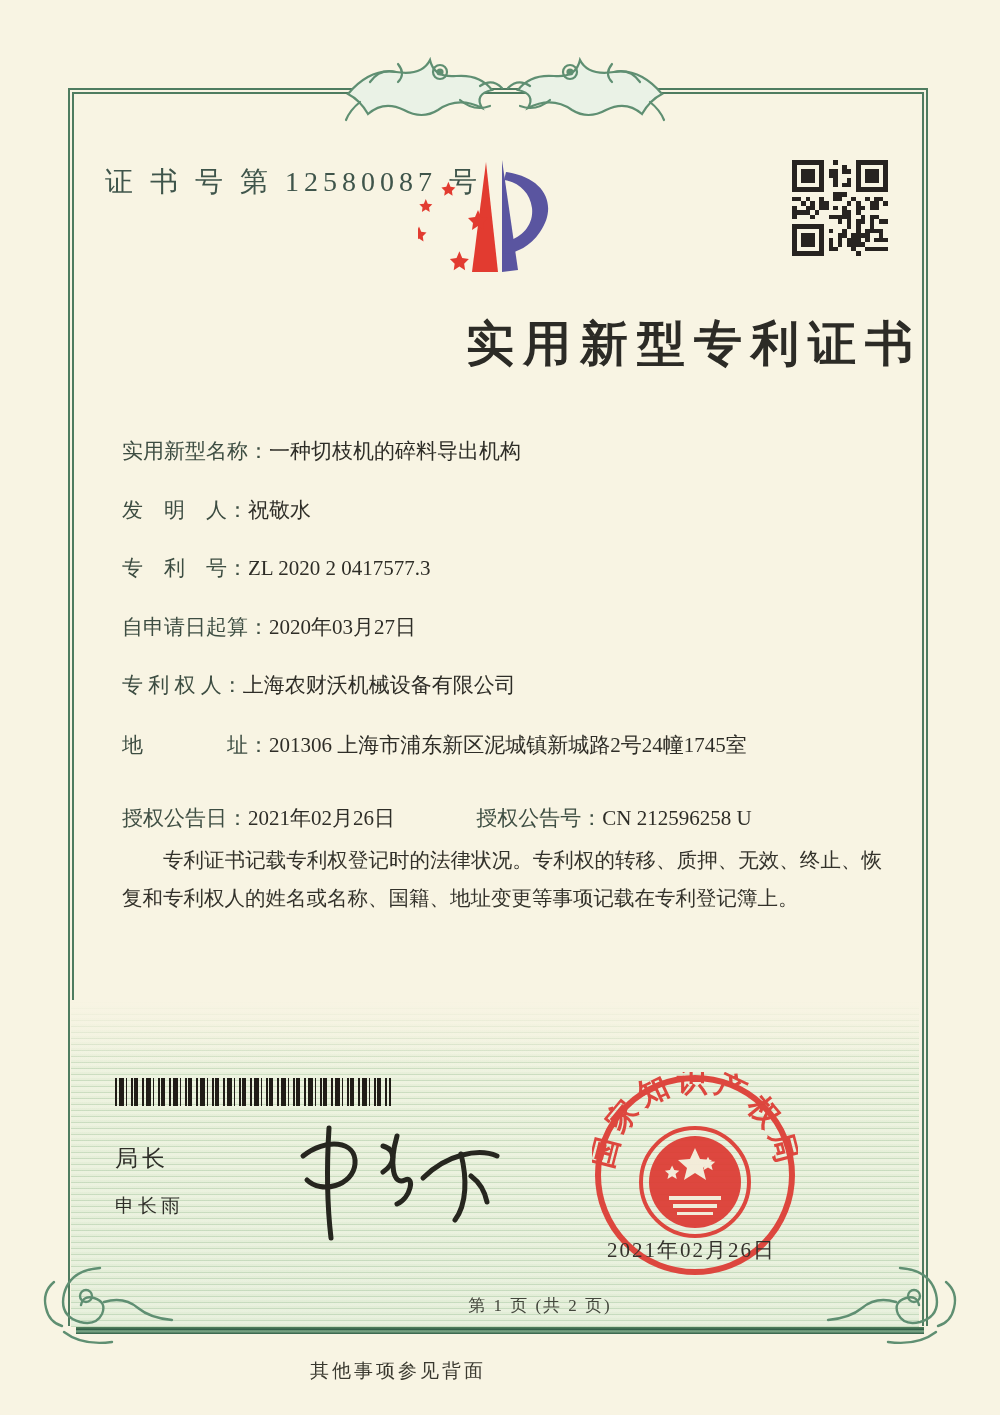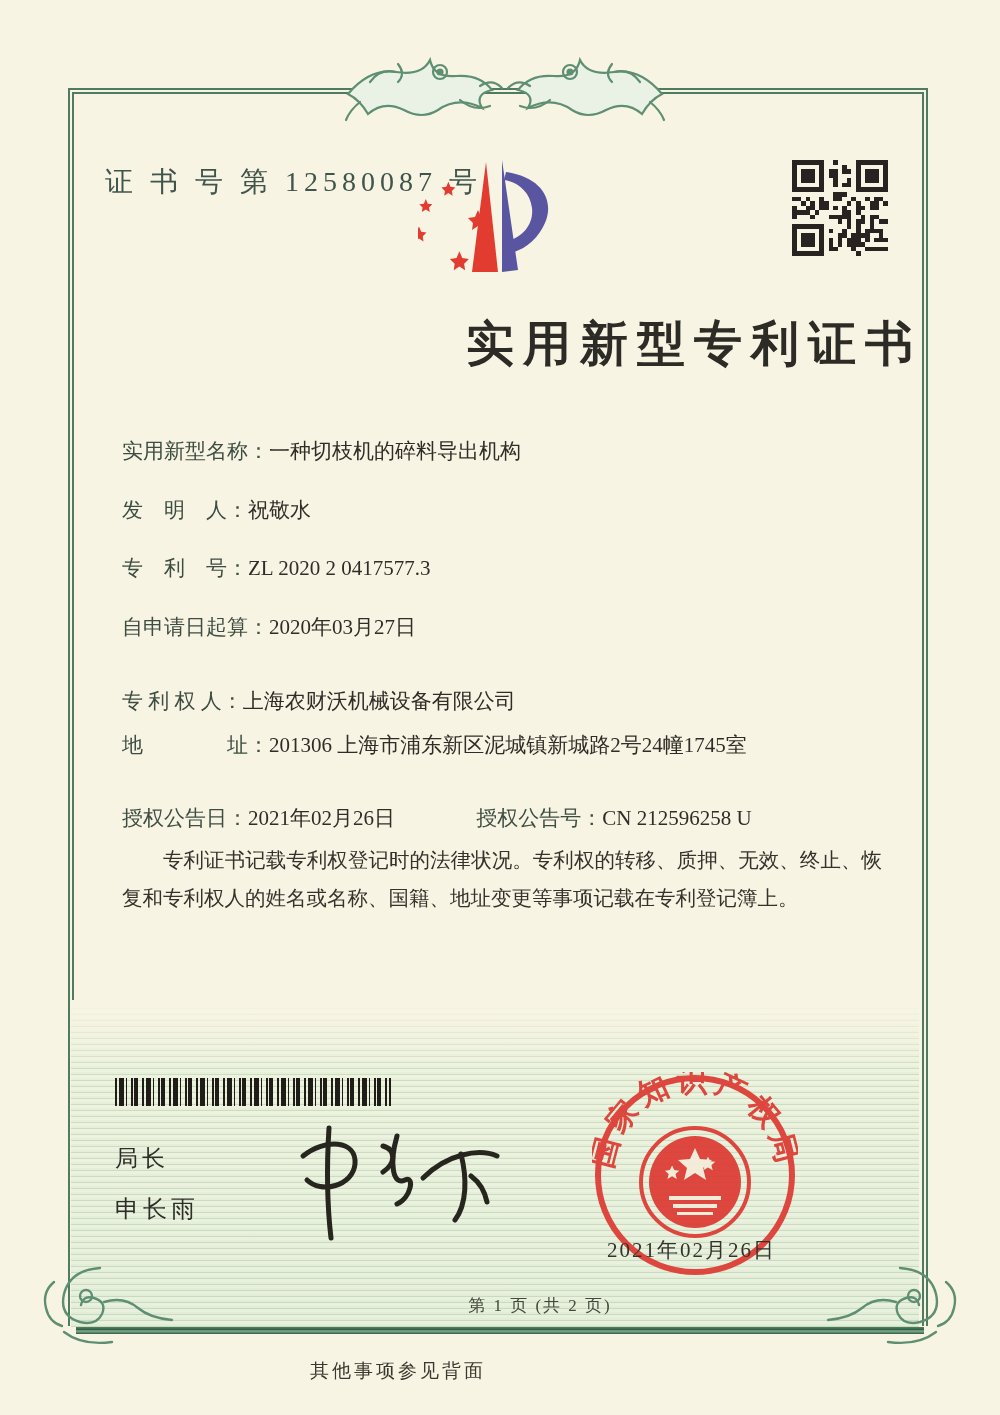--- a/index.html
+++ b/index.html
@@ -37,21 +37,21 @@
       linear-gradient(180deg,#f8f4e3 0px,rgba(248,244,227,0) 70px),
       repeating-linear-gradient(0deg, rgba(120,170,120,.28) 0 1px, rgba(220,234,210,.25) 1px 3px, rgba(248,250,240,.2) 3px 6px),
       linear-gradient(180deg,#eef2dd, #e4eed9);
   }
   .barcode{
     left:115px;top:1078px;width:276px;height:28px;
     background:
       repeating-linear-gradient(90deg,#201c17 0 2px,transparent 2px 4px,#201c17 4px 9px,transparent 9px 11px,#201c17 11px 12px,transparent 12px 16px,#201c17 16px 18px,transparent 18px 19px,#201c17 19px 23px,transparent 23px 27px);
   }
   .issuer-title{left:115px;top:1143px;font-size:23px;color:#2e2e28;letter-spacing:4px;}
-  .issuer-name{left:115px;top:1193px;font-size:24px;color:#2e2e28;letter-spacing:4px;}
+  .issuer-name{left:115px;top:1193px;font-size:19px;color:#2e2e28;letter-spacing:4px;}
   .seal-date{left:607px;top:1236px;font-size:21px;color:#34322c;letter-spacing:2px;z-index:6;}
   .page-info{left:68px;top:1294px;width:944px;text-align:center;font-size:17px;color:#43473c;letter-spacing:2px;}
   .bottom-line{
     left:76px;top:1327px;width:848px;height:7px;
     background:linear-gradient(180deg,#55825f 0%,#2f5d45 40%,#88b291 55%,#2f5d45 100%);
   }
   .footer-note{left:0;top:1358px;width:796px;text-align:center;font-size:19px;color:#3a392f;letter-spacing:3px;}
   svg{display:block;}
 </style>
 </head>
@@ -230,21 +230,21 @@
 </div>
 <div class="abs field-row" style="top:496px;">
   <span class="f-label">发　明　人：</span><span class="f-value">祝敬水</span>
 </div>
 <div class="abs field-row" style="top:554px;">
   <span class="f-label">专　利　号：</span><span class="f-value">ZL 2020 2 0417577.3</span>
 </div>
 <div class="abs field-row" style="top:613px;">
   <span class="f-label">自申请日起算：</span><span class="f-value">2020年03月27日</span>
 </div>
-<div class="abs field-row" style="top:687px;">
+<div class="abs field-row" style="top:671px;">
   <span class="f-label">专 利 权 人：</span><span class="f-value">上海农财沃机械设备有限公司</span>
 </div>
 <div class="abs field-row" style="top:731px;">
   <span class="f-label">地　　　　址：</span><span class="f-value">201306 上海市浦东新区泥城镇新城路2号24幢1745室</span>
 </div>
 <div class="abs field-row" style="top:804px;">
   <span><span class="f-label">授权公告日：</span><span class="f-value">2021年02月26日</span></span>
   <span class="grant-no"><span class="f-label">授权公告号：</span><span class="f-value">CN 212596258 U</span></span>
 </div>
 

